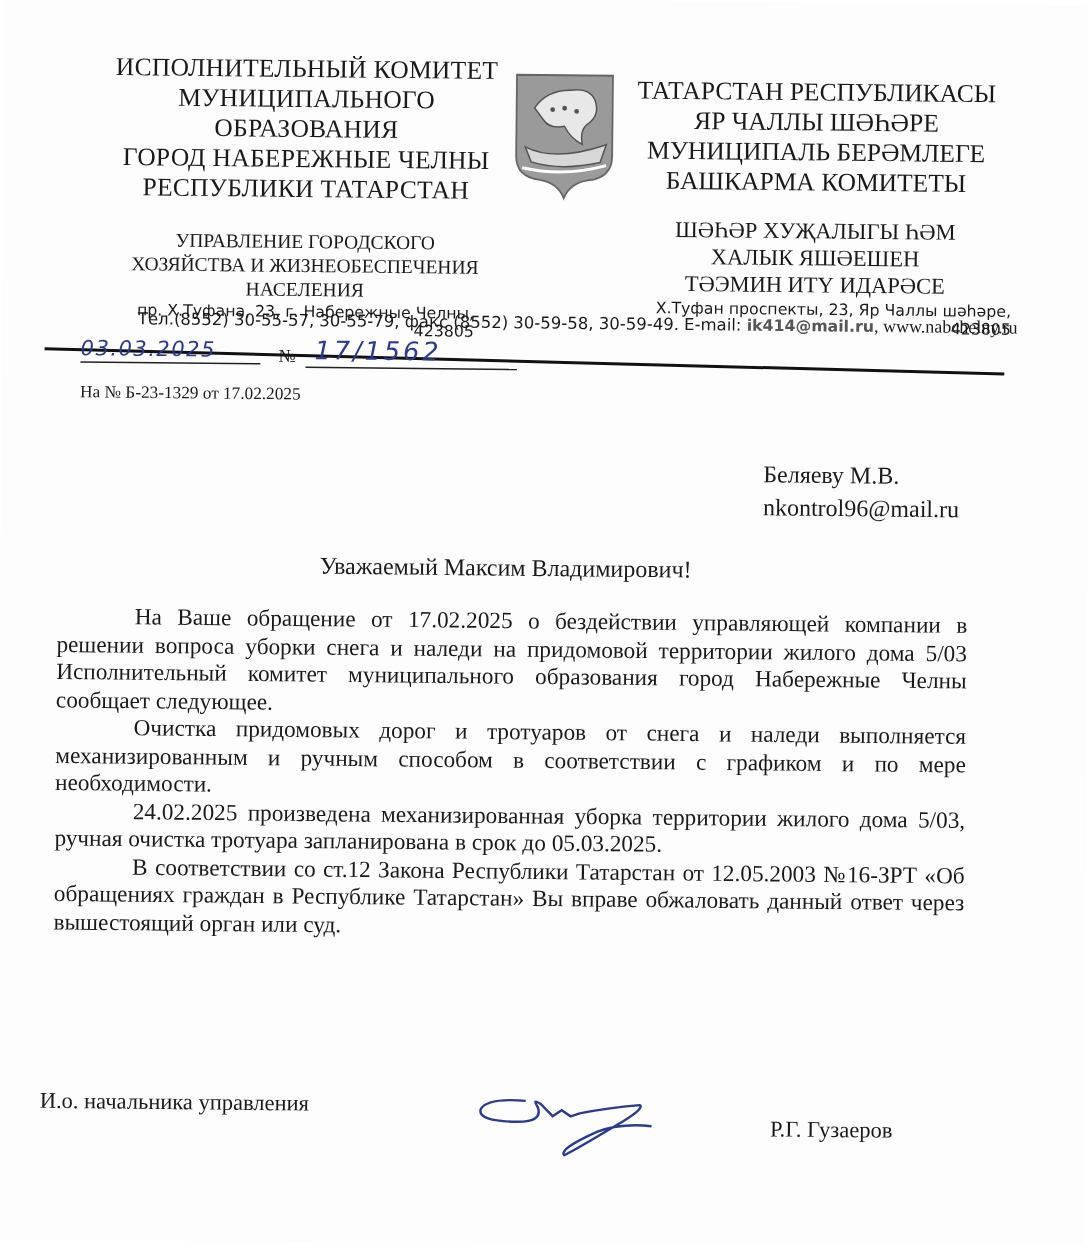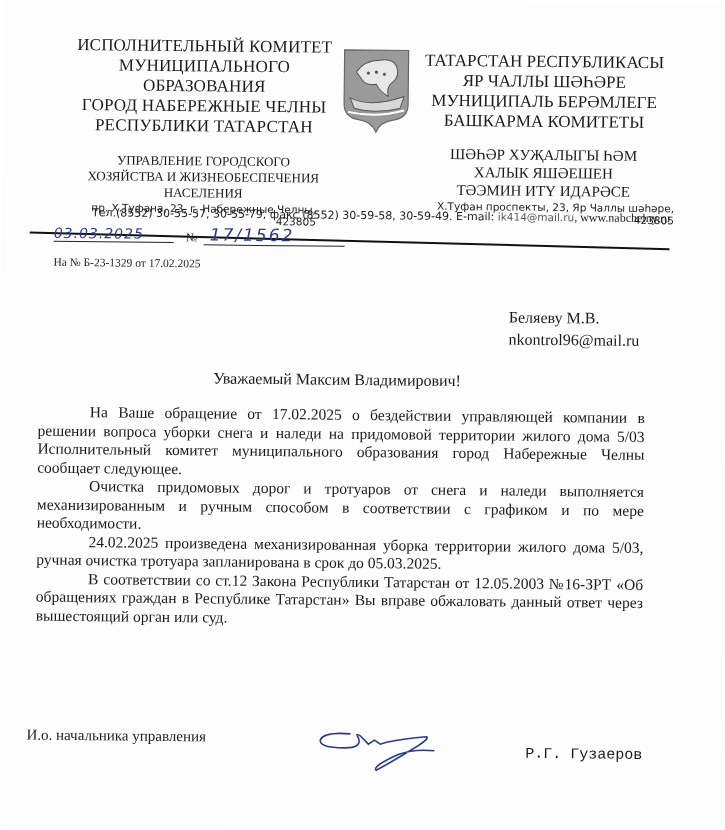--- a/index.html
+++ b/index.html
@@ -14,38 +14,38 @@
     .hdr-left .addr { font-size: 10.5px; text-align: right; padding-right: 32px; margin-top: 1px; }
 
     .hdr-right { position: absolute; left: 410px; top: 50px; width: 262px; text-align: center; }
     .hdr-right .org { font-size: 17px; line-height: 20px; }
     .hdr-right .dept { margin-top: 14px; font-size: 15px; line-height: 18px; }
     .hdr-right .addr { font-size: 10.5px; text-align: right; margin-top: 1px; }
 
     .emblem { position: absolute; left: 337px; top: 46px; width: 72px; height: 88px; }
 
     .contacts { position: absolute; left: 90px; top: 208px; font-size: 11px; white-space: nowrap; }
-    .contacts .email { color: #555; font-size: 10.5px; }
+    .contacts .email { color: #555; font-size: 10.5px; font-weight: bold; }
     .contacts .web { font-size: 12px; }
     .rule { position: absolute; left: 28px; top: 235px; width: 640px; height: 2px; background: #111; transform: rotate(0.9deg); transform-origin: left; }
 
     .regline { position: absolute; left: 40px; top: 226px; width: 300px; height: 28px; }
     .regline .date { position: absolute; left: 12px; top: 2px; width: 120px; border-bottom: 1px solid #222; color: #2a3b8f; font-style: italic; font-family: "DejaVu Sans", sans-serif; font-size: 14px; letter-spacing: 1px; }
     .regline .numlabel { position: absolute; left: 144px; top: 6px; font-size: 12px; }
     .regline .num { position: absolute; left: 162px; top: 0px; width: 135px; border-bottom: 1px solid #222; color: #2a3b8f; font-style: italic; font-family: "DejaVu Sans", sans-serif; font-size: 17px; letter-spacing: 2px; padding-left: 6px; }
     .inref { position: absolute; left: 52px; top: 259px; font-size: 11.5px; }
 
     .recipient { position: absolute; left: 508px; top: 305px; font-size: 16px; line-height: 22px; }
     .greeting { position: absolute; left: 213px; top: 371px; font-size: 16px; }
 
     .body { position: absolute; left: 38px; top: 406px; width: 607px; font-size: 15.5px; line-height: 18.5px; text-align: justify; }
     .body p { margin: 0; text-indent: 52px; }
 
     .sig-title { position: absolute; left: 30px; top: 730px; font-size: 15px; }
-    .sig-name  { position: absolute; left: 529px; top: 744px; font-size: 15px; font-family: Liberation Mono, monospace; }
+    .sig-name  { position: absolute; left: 517px; top: 744px; font-size: 15px; }
     .signature { position: absolute; left: 318px; top: 726px; width: 130px; height: 48px; }
   </style>
 </head>
 <body>
 
 <div class="page">
 
   <div class="hdr-left serif">
     <div class="org">
       <div>ИСПОЛНИТЕЛЬНЫЙ КОМИТЕТ</div>

